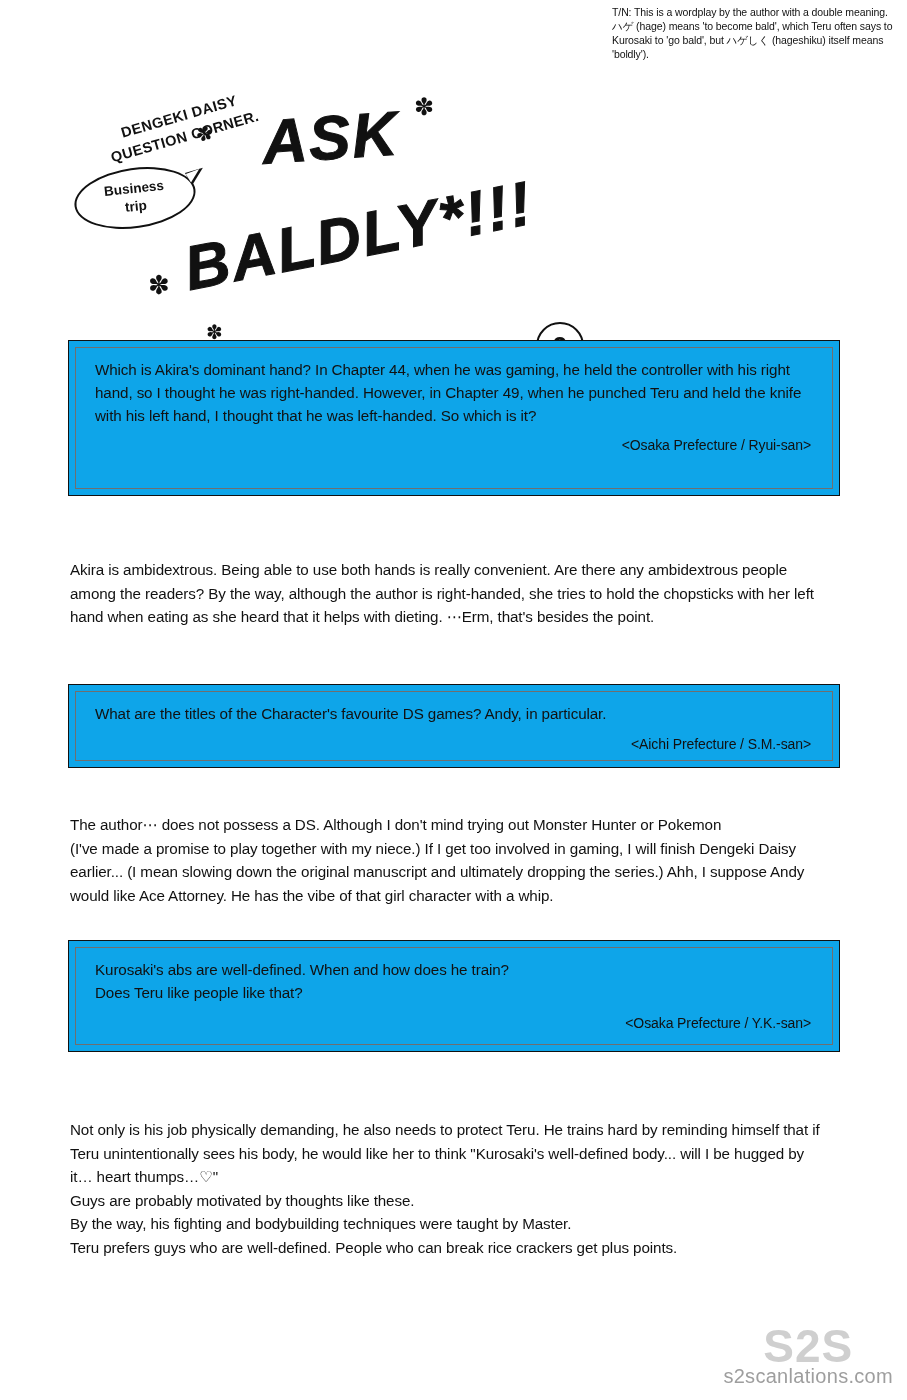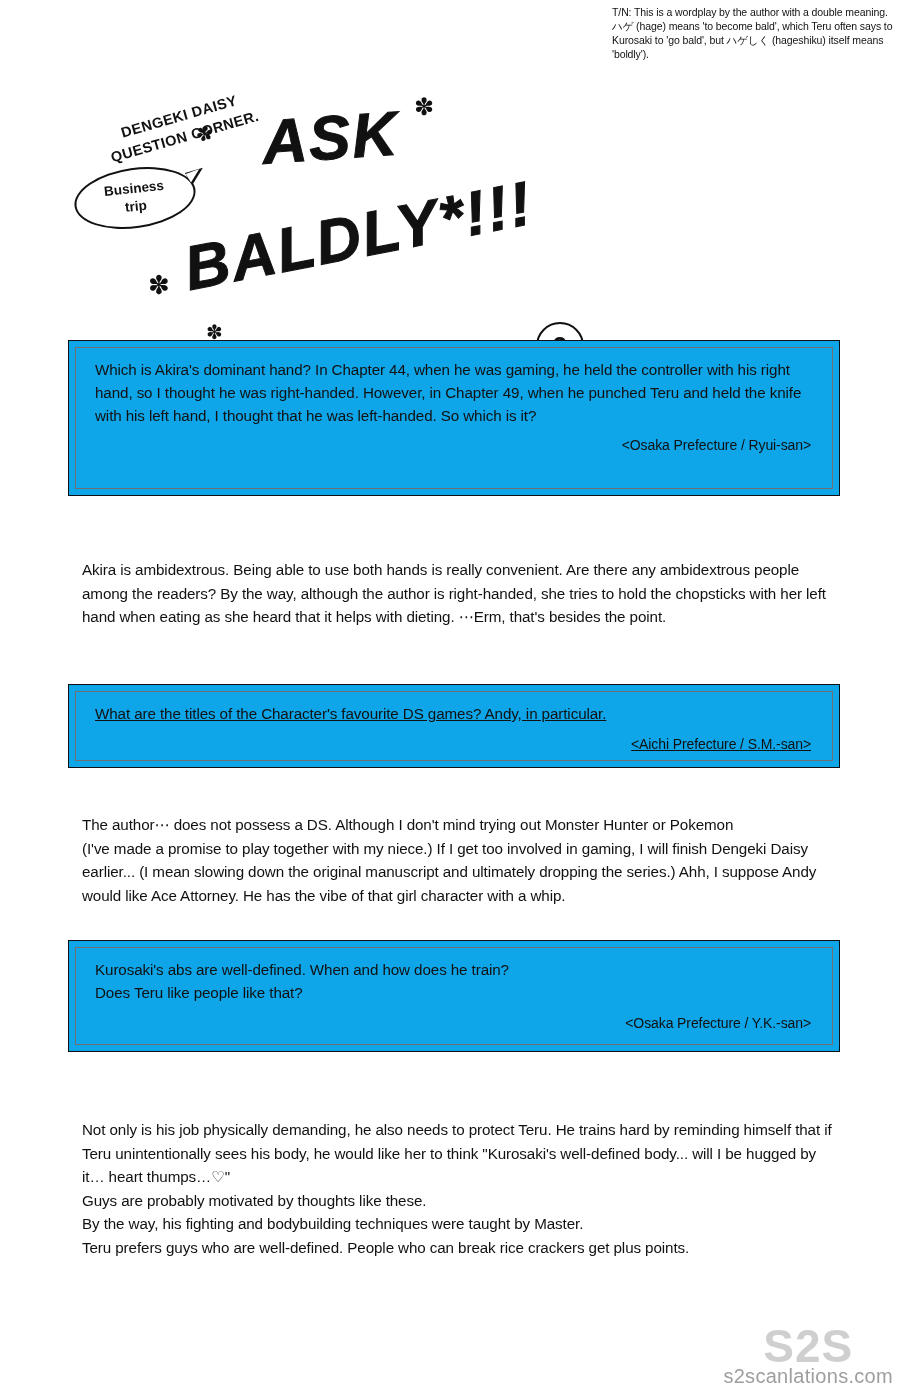--- a/index.html
+++ b/index.html
@@ -180,21 +180,21 @@
     text-align: right;
     font-size: 14px;
     color: #111;
     padding: 10px 10px 2px 0;
     letter-spacing: -0.1px;
   }
 
   
   .answer {
     position: absolute;
-    left: 82px;
+    left: 70px;
     width: 760px;
     font-size: 15.2px;
     line-height: 1.55;
     color: #111;
     letter-spacing: -0.1px;
     white-space: pre-line;
   }
 
   
   .watermark {
@@ -245,21 +245,21 @@
   <div class="page-number">3</div>
 </div>
 
 <div class="qbox" style="top: 340px; height: 156px;">
   <div class="inner-frame"></div>
   <div class="qtext">Which is Akira's dominant hand? In Chapter 44, when he was gaming, he held the controller with his right hand, so I thought he was right-handed. However, in Chapter 49, when he punched Teru and held the knife with his left hand, I thought that he was left-handed. So which is it?</div>
   <div class="attrib">&lt;Osaka Prefecture / Ryui-san&gt;</div>
 </div>
 <div class="answer" style="top: 558px;">Akira is ambidextrous. Being able to use both hands is really convenient. Are there any ambidextrous people among the readers? By the way, although the author is right-handed, she tries to hold the chopsticks with her left hand when eating as she heard that it helps with dieting. ⋯Erm, that's besides the point.</div>
 
-<div class="qbox" style="top: 684px; height: 84px; text-decoration: underline;">
+<div class="qbox" style="top: 684px; height: 84px;">
   <div class="inner-frame"></div>
   <div class="qtext">What are the titles of the Character's favourite DS games? Andy, in particular.</div>
   <div class="attrib">&lt;Aichi Prefecture / S.M.-san&gt;</div>
 </div>
 <div class="answer" style="top: 813px;">The author⋯ does not possess a DS. Although I don't mind trying out Monster Hunter or Pokemon
 (I've made a promise to play together with my niece.) If I get too involved in gaming, I will finish Dengeki Daisy earlier... (I mean slowing down the original manuscript and ultimately dropping the series.) Ahh, I suppose Andy would like Ace Attorney. He has the vibe of that girl character with a whip.</div>
 
 <div class="qbox" style="top: 940px; height: 112px;">
   <div class="inner-frame"></div>
   <div class="qtext" style="white-space: pre-line;">Kurosaki's abs are well-defined. When and how does he train?

